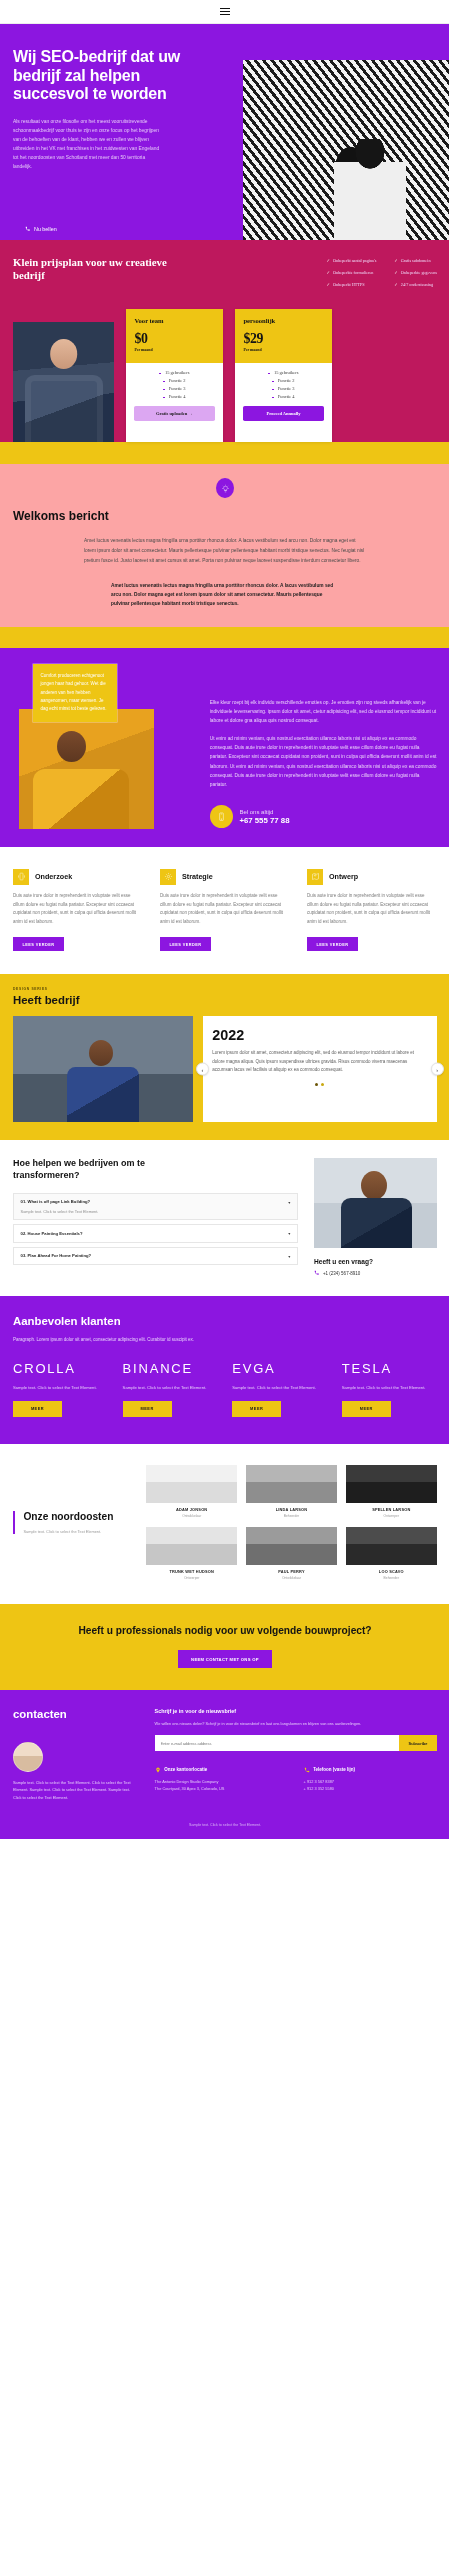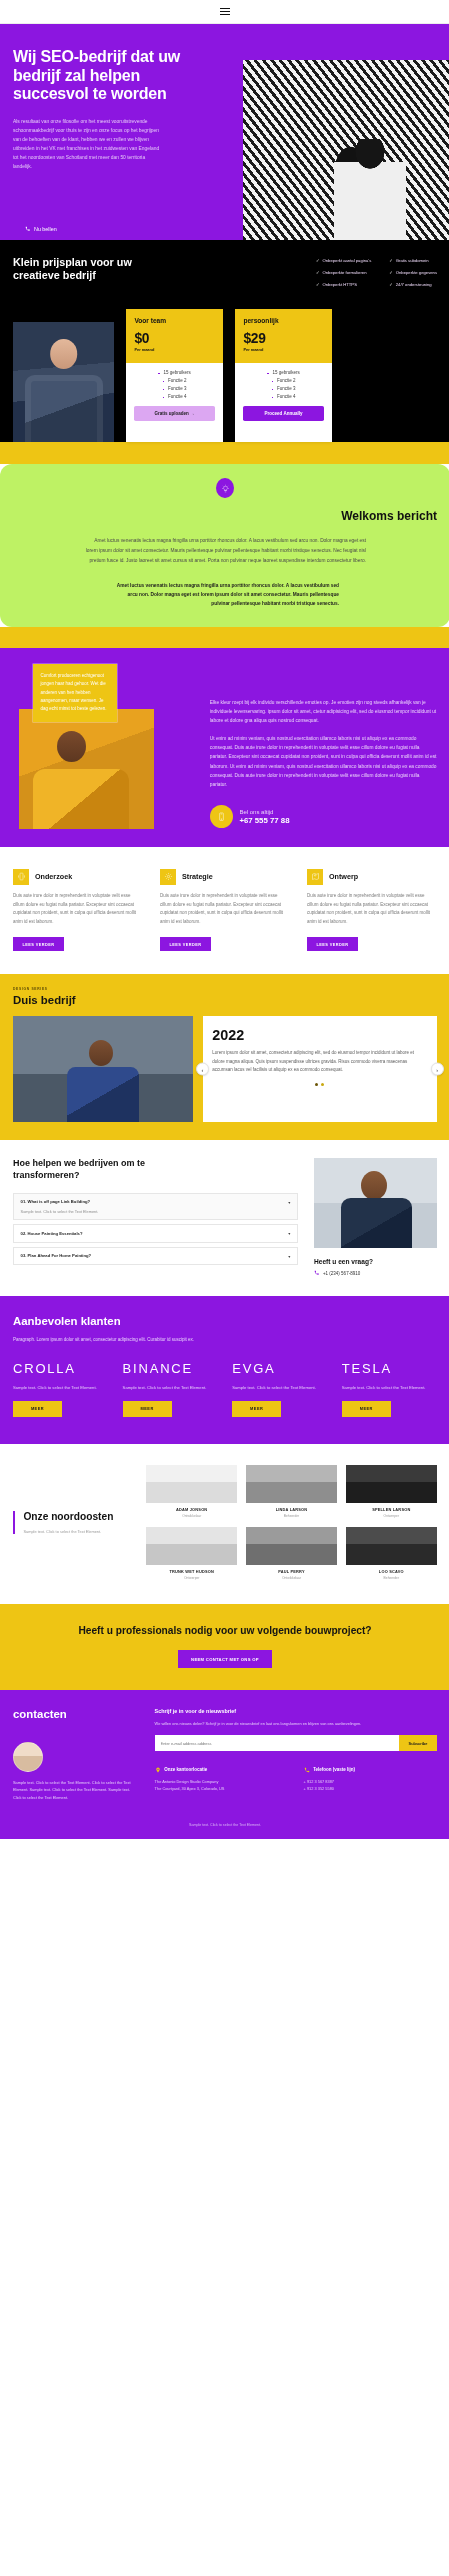--- a/index.html
+++ b/index.html
@@ -49,21 +49,21 @@
     border-radius: 24px 24px 0 0;
   }
   .call-btn {
     position: absolute; left: 25px; bottom: 8.4px;
     display: flex; align-items: center; gap: 3.6px;
     color: #fff; font-size: 5.4px; font-weight: 500; cursor: pointer;
   }
   .call-btn svg { width: 5.4px; height: 5.4px; fill: #fff; }
 
   
-  .pricing { background: #000000; padding: 15.6px 13px 0 13px; position: relative; }
+  .pricing { background: #be185d; padding: 15.6px 13px 0 13px; position: relative; font-family: Liberation Serif, serif; }
   .pricing-top { display: flex; justify-content: space-between; align-items: flex-start; }
   .pricing-top h2 { font-size: 10.8px; line-height: 1.22; color: #fff; font-weight: 700; max-width: 168px; }
   .feat-cols { display: flex; gap: 18px; padding-top: 2.4px; }
   .feat-col { display: flex; flex-direction: column; gap: 7.2px; }
   .feat { display: flex; align-items: center; gap: 3px; color: #f0dcfb; font-size: 4.2px; }
   .feat .tick { color: #fff; font-size: 4.2px; }
 
   .cards-row { display: flex; gap: 12px; margin-top: 21.6px; padding-bottom: 0; }
   .photo-card {
     width: 101px; height: 120px; flex: none; margin-top: 13px;
@@ -102,21 +102,21 @@
     padding: 4.8px 0; font-size: 4.5px; font-weight: 700; border-radius: 1.8px;
     font-family: inherit;
   }
   .pbtn.light { background: #dca7f2; color: #1b1b1b; }
   .pbtn.solid { background: #8c16e0; color: #fff; }
 
   
   .band-yellow { height: 21.6px; background: #eec514; }
 
   
-  .welcome { background: #bef264; padding: 14.4px 13px 18px 13px; text-align: right; border-radius: 12px; }
+  .welcome { background: #fca5a5; padding: 14.4px 13px 18px 13px; text-align: left; }
   .bulb {
     width: 18px; height: 20.4px; border-radius: 50%; background: #8c16e0;
     margin: 0 auto 10.8px auto; display: flex; align-items: center; justify-content: center;
   }
   .bulb svg { width: 9px; height: 9px; stroke: #fff; fill: none; stroke-width: 1.2; }
   .welcome h2 { font-size: 12px; font-weight: 700; color: #111; margin-bottom: 13px; }
   .welcome p.lead { font-size: 4.8px; line-height: 2.05; color: #4a4a4a; max-width: 282px; margin: 0 auto; }
   .welcome p.bold { font-size: 4.8px; line-height: 1.9; color: #1e1e1e; font-weight: 700; max-width: 228px; margin: 15.6px auto 0 auto; }
 
   
@@ -492,21 +492,21 @@
         </div>
         <h3>Ontwerp</h3>
       </div>
       <p>Duis aute irure dolor in reprehenderit in voluptate velit esse cillum dolore eu fugiat nulla pariatur. Excepteur sint occaecat cupidatat non proident, sunt in culpa qui officia deserunt mollit anim id est laborum.</p>
       <button class="svc-btn">LEES VERDER</button>
     </div>
   </section>
 
   <section class="about">
     <div class="kicker">DESIGN SERIES</div>
-    <h2>Duis bedrijf</h2>
+    <h2>Heeft bedrijf</h2>
     <div class="about-row">
       <div class="about-photo"></div>
       <div class="about-card">
         <div class="arrow-btn arrow-prev">‹</div>
         <div class="arrow-btn arrow-next">›</div>
         <div class="year">2022</div>
         <p>Lorem ipsum dolor sit amet, consectetur adipiscing elit, sed do eiusmod tempor incididunt ut labore et dolore magna aliqua. Quis ipsum suspendisse ultrices gravida. Risus commodo viverra maecenas accumsan lacus vel facilisis ut aliquip ex ea commodo consequat.</p>
         <div class="dots">
           <i class="on"></i>
           <i></i>

